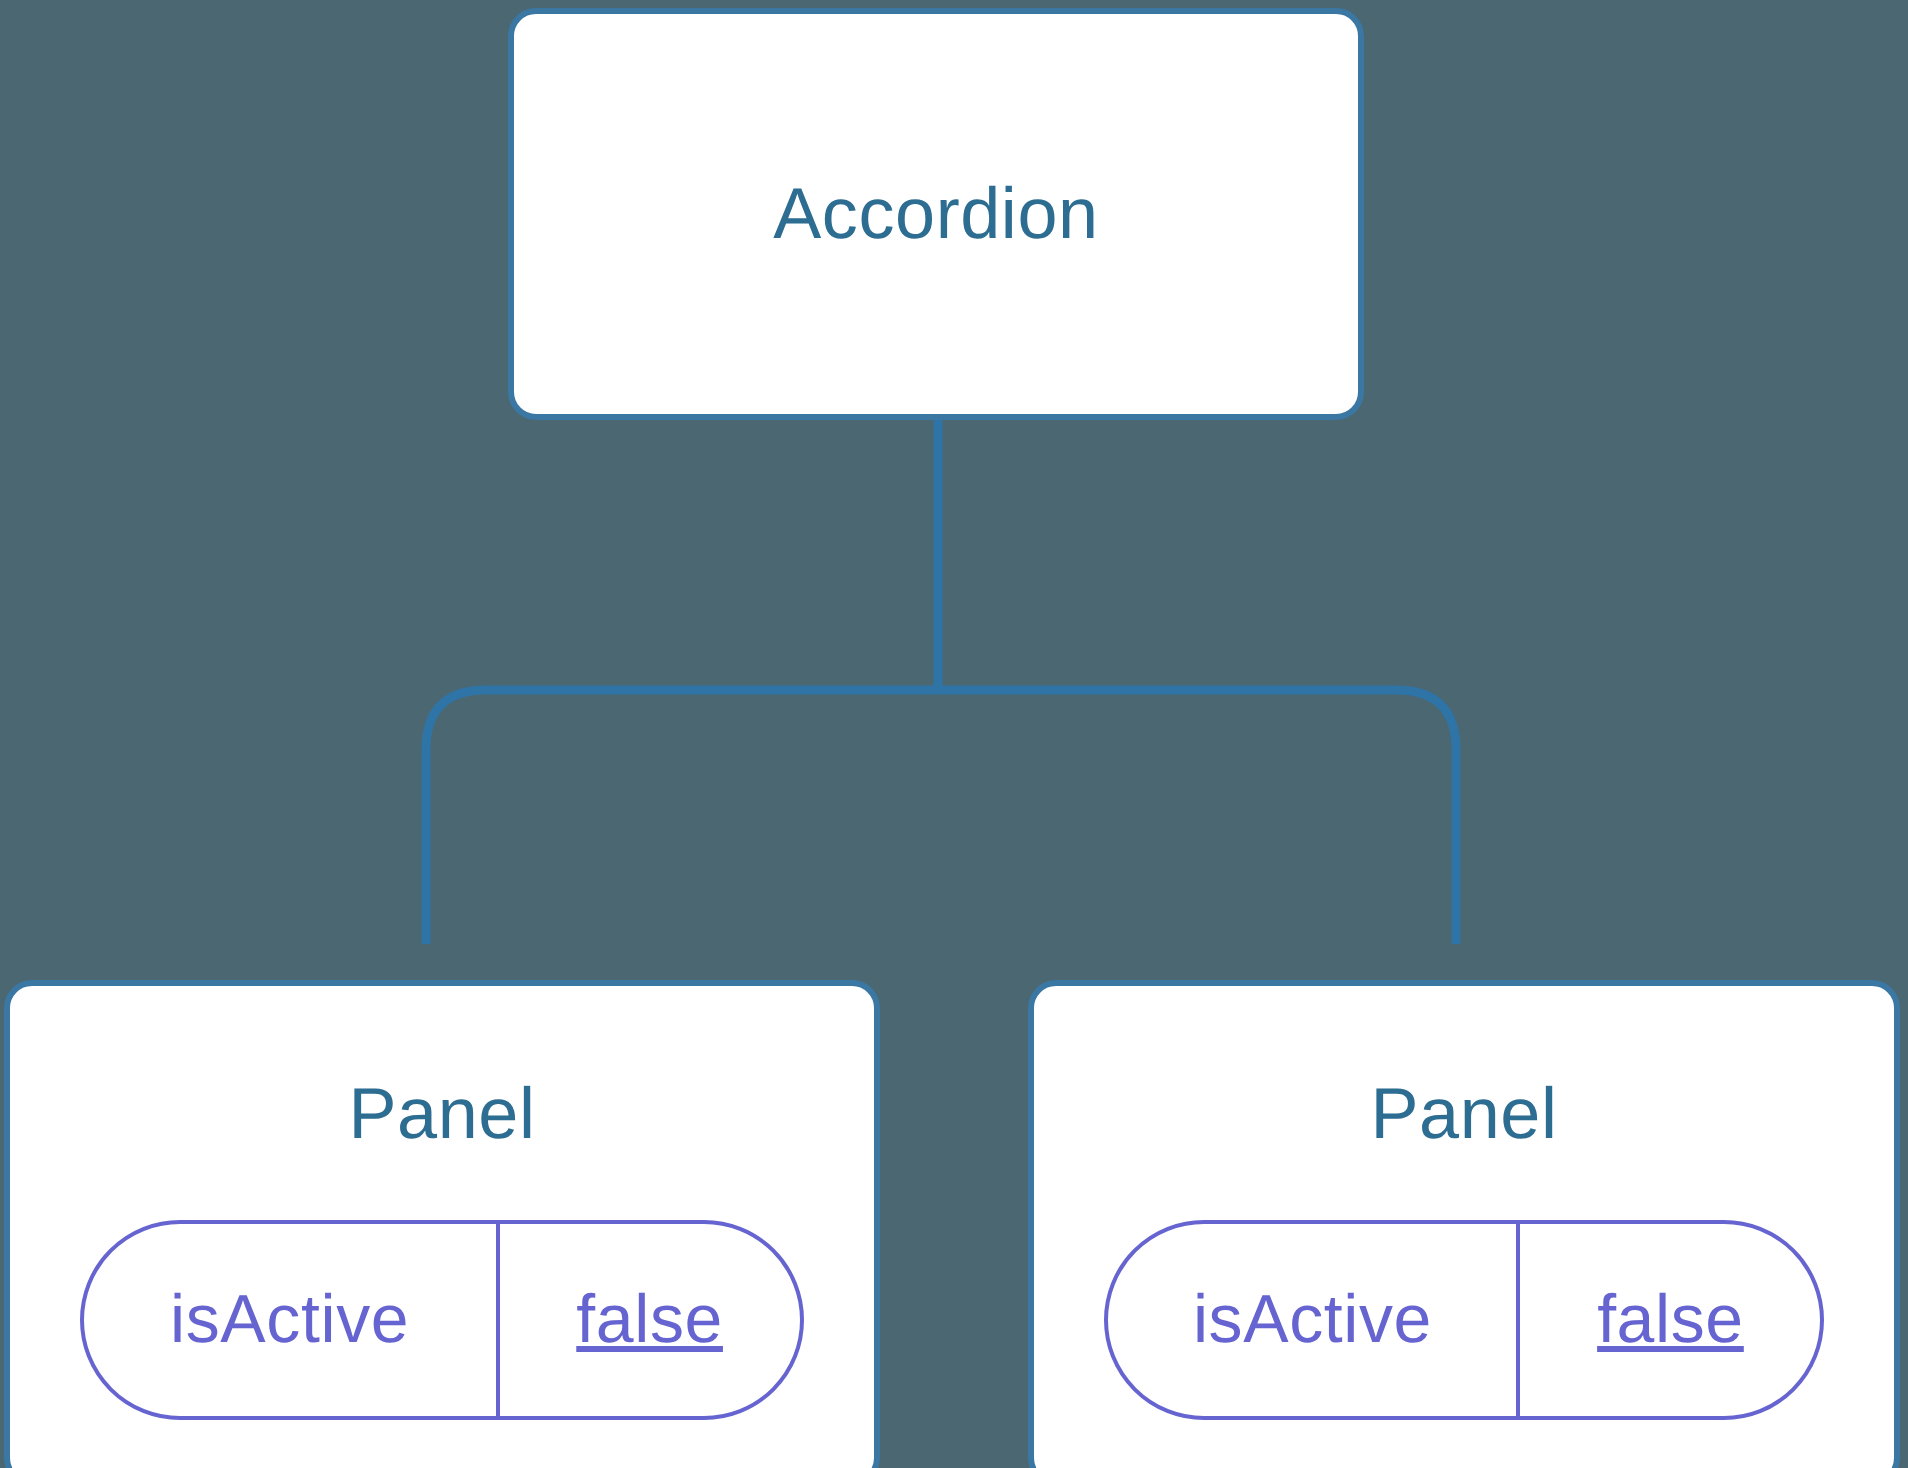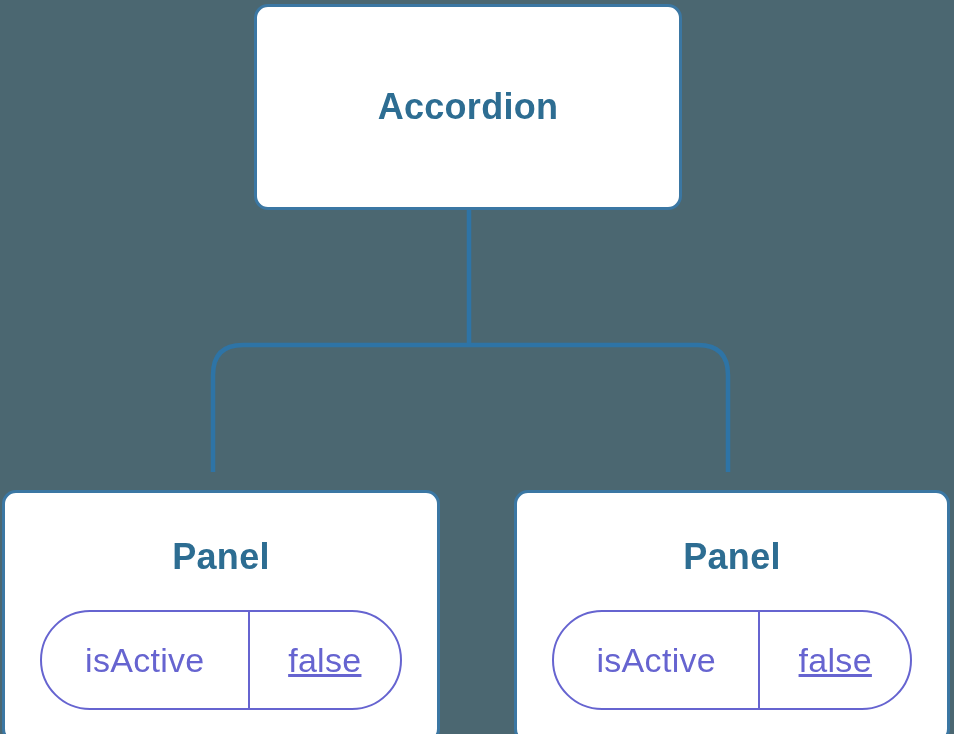--- a/index.html
+++ b/index.html
@@ -48,21 +48,21 @@
     display: flex;
     flex-direction: column;
     align-items: center;
   }
   .node-panel-left  { left: 2px; }
   .node-panel-right { left: 514px; width: 436px; }
 
   .node-title {
     color: var(--component-text-blue);
     font-size: 36px;
-    font-weight: 700;
+    font-weight: 400;
     letter-spacing: 0.3px;
     line-height: 1.2;
   }
   .node-panel .node-title { margin-top: 42px; }
 
   .state-pill {
     margin-top: 32px;
     width: calc(100% - 70px);
     height: 100px;
     border: 2px solid var(--state-purple);

